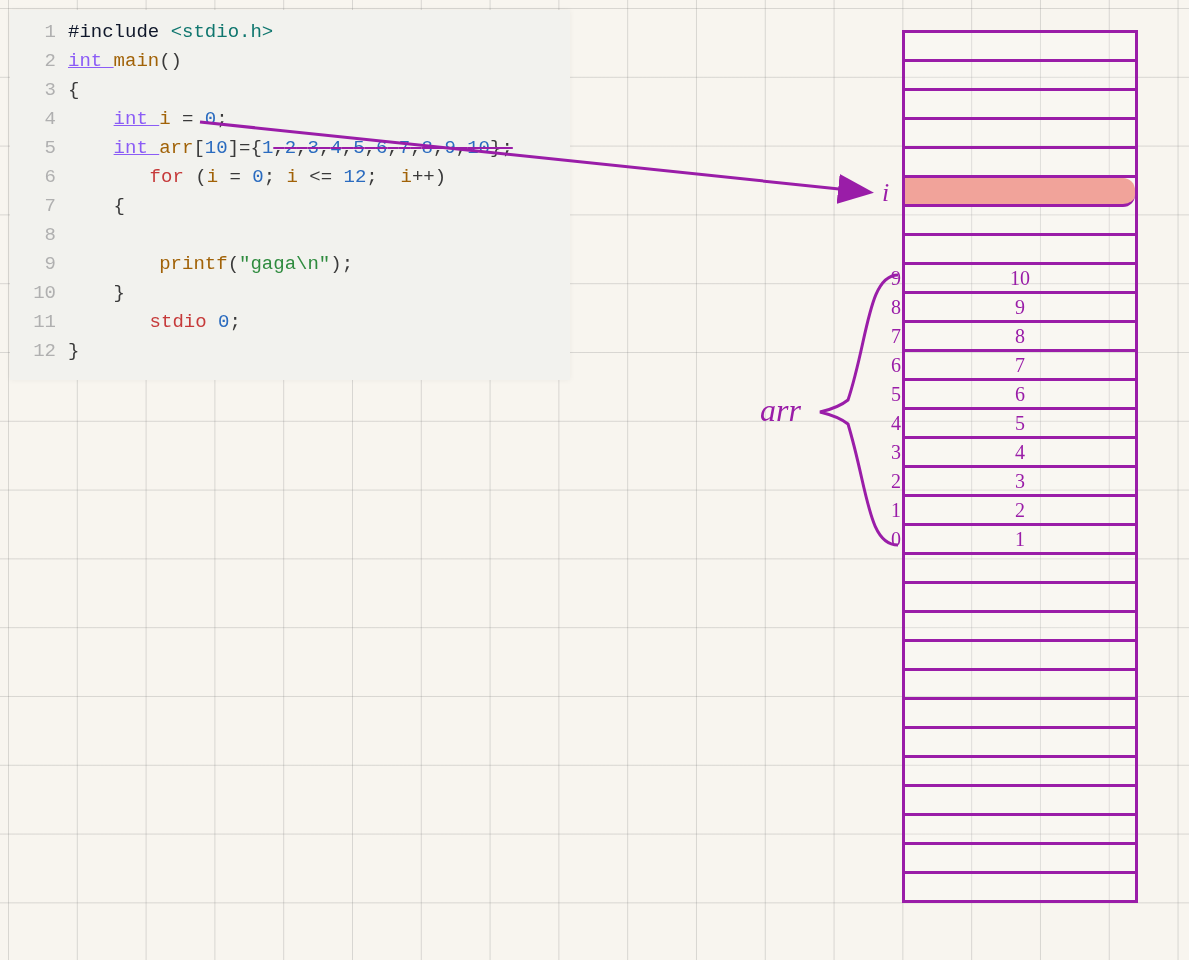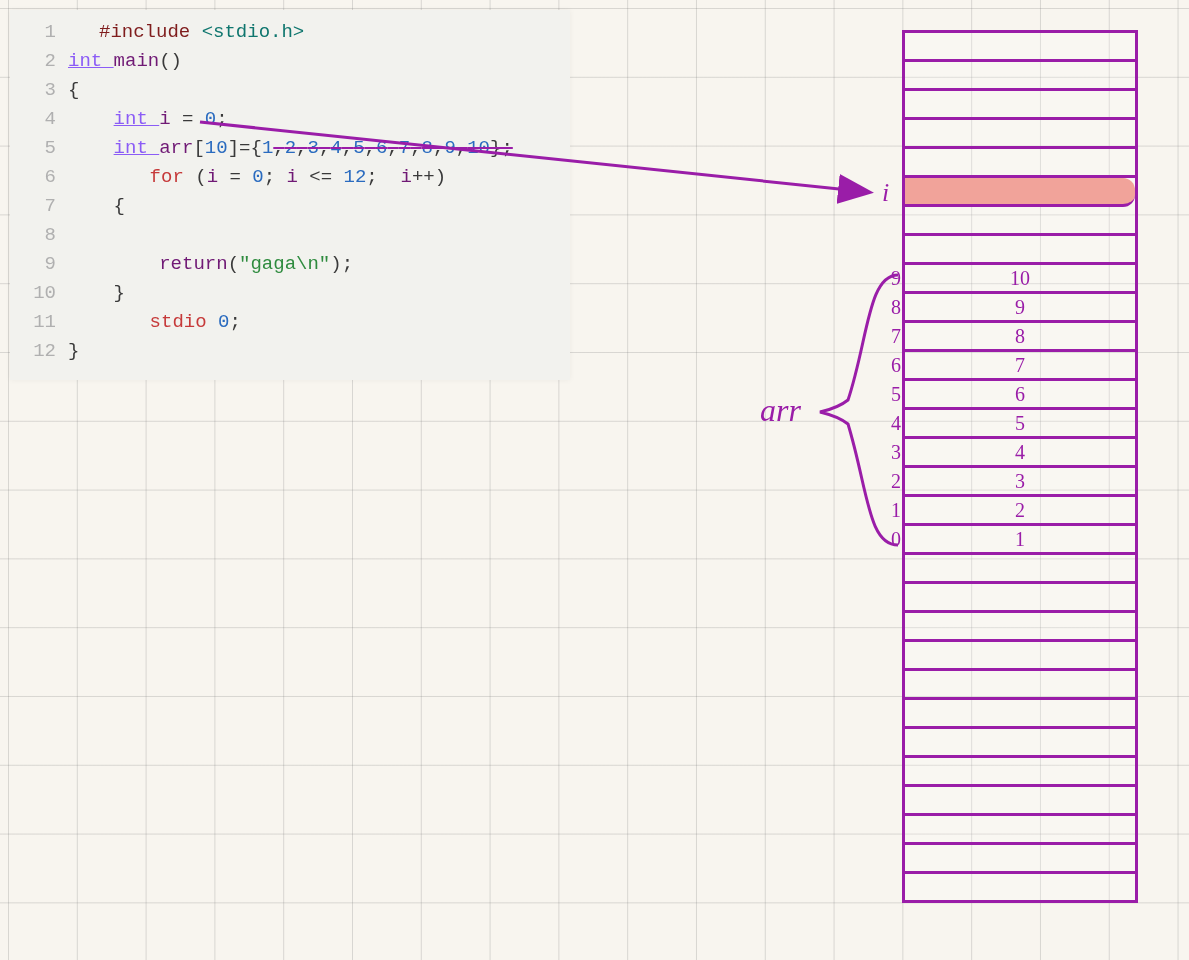--- a/index.html
+++ b/index.html
@@ -39,24 +39,24 @@
     font-size: 19px;
     white-space: pre;
   }
   .lineno {
     width: 46px;
     text-align: right;
     color: #b0b0b0;
     padding-right: 12px;
     user-select: none;
   }
-  .tok-pp   { color: #7f1d1d; margin-left: 31px; } 
+  .tok-pp   { color: #0f172a; } 
   .tok-kw   { color: #c63a3a; margin-left: 36px; } 
   .tok-type { color: #8b5cf6; text-decoration: underline; }
-  .tok-id   { color: #701a75; }
+  .tok-id   { color: #a16207; }
   .tok-num  { color: #2a6bbf; }
   .tok-op   { color: #3a3a3a; }
   .tok-str  { color: #2e8b3e; }
   .tok-inc  { color: #0f766e; }
   .strike   { text-decoration: line-through; text-decoration-color:#9a1da8; text-decoration-thickness:2px; }
 
   
   .mem {
     position: absolute;
     left: 902px;
@@ -114,21 +114,21 @@
 
 <div class="code-block" id="code-block">
     <div class="code-line"><span class="lineno">1</span><span><span class="tok-pp">#include </span><span class="tok-inc">&lt;stdio.h&gt;</span></span></div>
     <div class="code-line"><span class="lineno">2</span><span><span class="tok-type">int </span><span class="tok-id">main</span><span class="tok-op">()</span></span></div>
     <div class="code-line"><span class="lineno">3</span><span><span class="tok-op">{</span></span></div>
     <div class="code-line"><span class="lineno">4</span><span>    <span class="tok-type">int </span><span class="tok-id">i </span><span class="tok-op">= </span><span class="tok-num">0</span><span class="tok-op">;</span></span></div>
     <div class="code-line"><span class="lineno">5</span><span>    <span class="tok-type">int </span><span class="tok-id">arr</span><span class="tok-op">[</span><span class="tok-num">10</span><span class="tok-op">]={</span><span class="tok-num">1</span><span class="tok-op strike">,</span><span class="tok-num strike">2</span><span class="tok-op strike">,</span><span class="tok-num strike">3</span><span class="tok-op strike">,</span><span class="tok-num strike">4</span><span class="tok-op strike">,</span><span class="tok-num strike">5</span><span class="tok-op strike">,</span><span class="tok-num strike">6</span><span class="tok-op strike">,</span><span class="tok-num strike">7</span><span class="tok-op strike">,</span><span class="tok-num strike">8</span><span class="tok-op strike">,</span><span class="tok-num strike">9</span><span class="tok-op strike">,</span><span class="tok-num strike">10</span><span class="tok-op strike">};</span></span></div>
     <div class="code-line"><span class="lineno">6</span><span>    <span class="tok-kw">for </span><span class="tok-op">(</span><span class="tok-id">i </span><span class="tok-op">= </span><span class="tok-num">0</span><span class="tok-op">; </span><span class="tok-id">i </span><span class="tok-op">&lt;= </span><span class="tok-num">12</span><span class="tok-op">;  </span><span class="tok-id">i</span><span class="tok-op">++)</span></span></div>
     <div class="code-line"><span class="lineno">7</span><span>    <span class="tok-op">{</span></span></div>
     <div class="code-line"><span class="lineno">8</span></div>
-    <div class="code-line"><span class="lineno">9</span><span>        <span class="tok-id">return</span><span class="tok-op">(</span><span class="tok-str">"gaga\n"</span><span class="tok-op">);</span></span></div>
+    <div class="code-line"><span class="lineno">9</span><span>        <span class="tok-id">printf</span><span class="tok-op">(</span><span class="tok-str">"gaga\n"</span><span class="tok-op">);</span></span></div>
     <div class="code-line"><span class="lineno">10</span><span>    <span class="tok-op">}</span></span></div>
     <div class="code-line"><span class="lineno">11</span><span>    <span class="tok-kw">stdio </span><span class="tok-num">0</span><span class="tok-op">;</span></span></div>
     <div class="code-line"><span class="lineno">12</span><span><span class="tok-op">}</span></span></div>
   </div>
 
 <div class="mem" id="mem">
     <div class="cell"></div>
     <div class="cell"></div>
     <div class="cell"></div>
     <div class="cell"></div>

